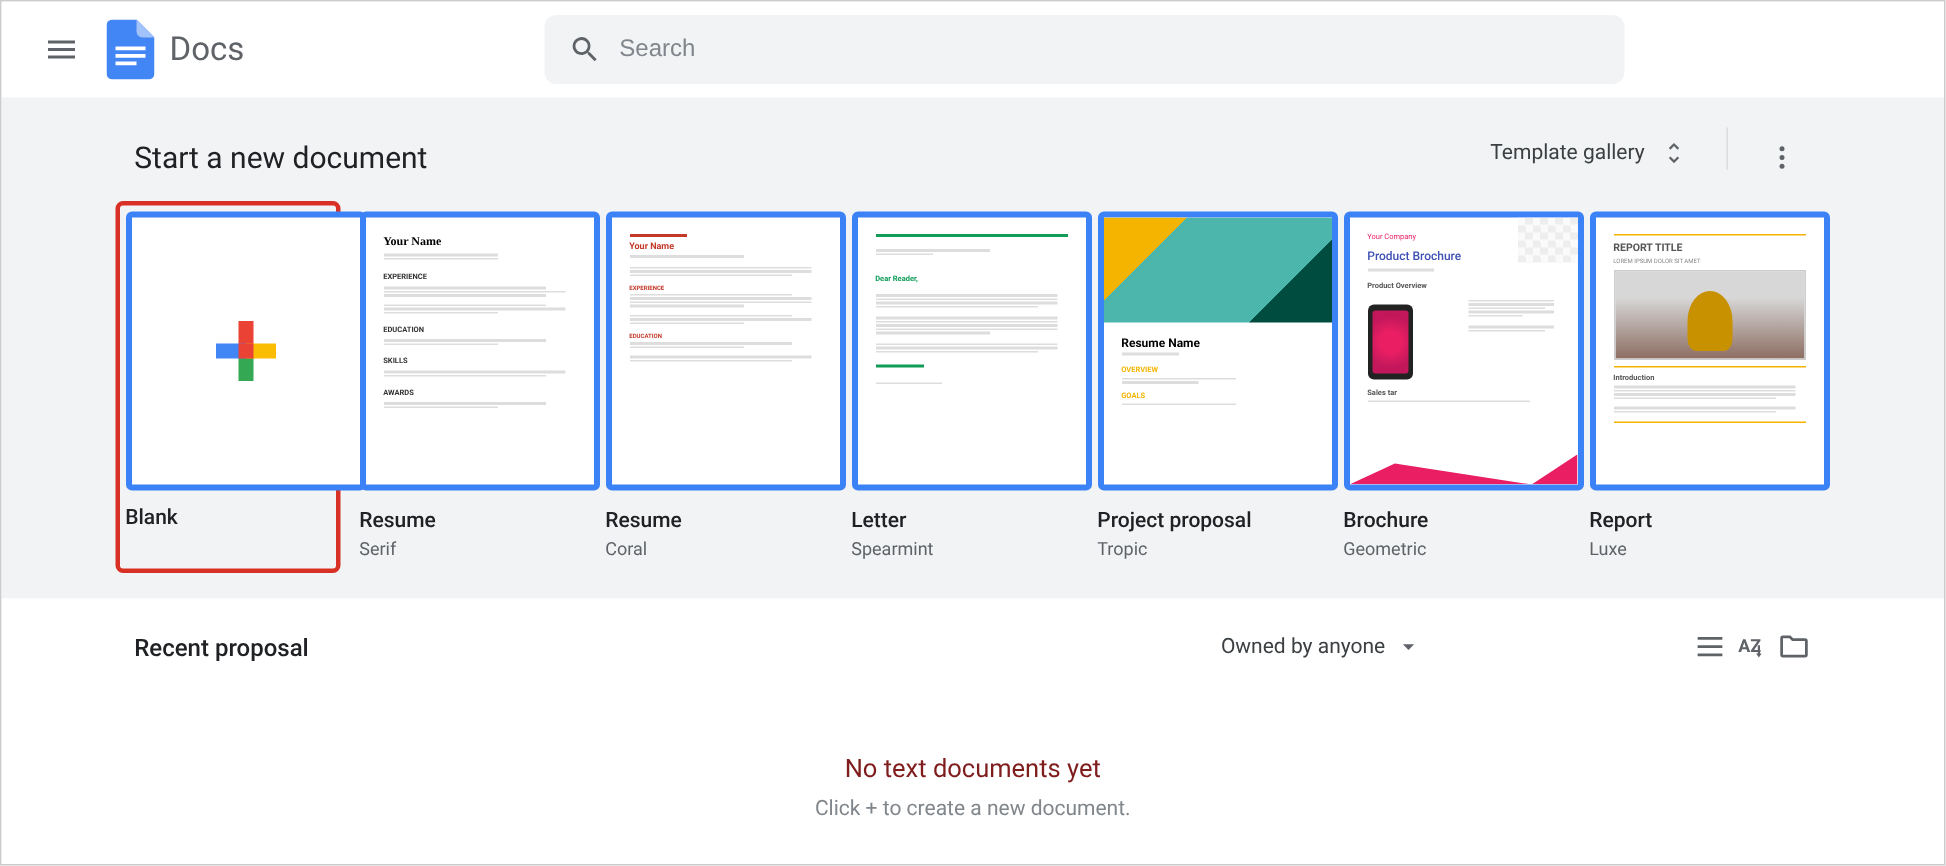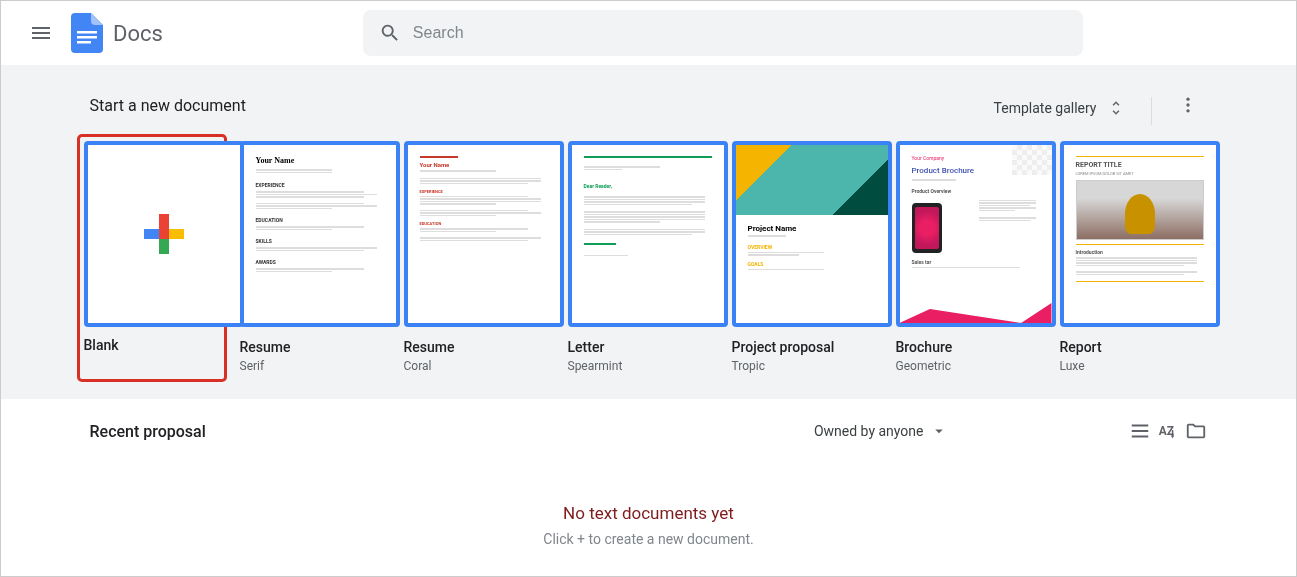--- a/index.html
+++ b/index.html
@@ -11,22 +11,22 @@
 .app-name { font-size: 22px; color: #5f6368; font-weight: 400; }
 .search-wrap { margin-left: 200px; }
 .search { width: 720px; height: 46px; background: #f1f3f4; border-radius: 8px; display: flex; align-items: center; padding: 0 16px; }
 .search svg { margin-right: 12px; }
 .search input { border: none; background: transparent; font-size: 16px; color: #5f6368; outline: none; flex: 1; }
 .search input::placeholder { color: #80868b; }
 
 .template-section { background: #f1f3f4; padding: 20px 0 24px; }
 .template-inner { width: 1130px; margin: 0 auto; }
 .template-header { display: flex; justify-content: space-between; align-items: center; margin-bottom: 16px; padding: 0 6px; }
-.template-title { font-size: 16px; color: #202124; font-weight: 400; }
-.template-actions { display: flex; align-items: flex-end; gap: 8px; }
+.template-title { font-size: 20px; color: #202124; font-weight: 400; }
+.template-actions { display: flex; align-items: flex-start; gap: 8px; }
 .gallery-btn { display: flex; align-items: center; gap: 10px; font-size: 14px; color: #3c4043; cursor: pointer; padding: 8px 10px; border-radius:4px; }
 .divider { width: 1px; height: 28px; background: #dadce0; margin: 0 8px; }
 .more-btn { width: 40px; height: 40px; display: flex; align-items: center; justify-content: center; cursor: pointer; border-radius:50%; }
 
 .templates { display: flex; gap: 20px; }
 .template { width: 144px; cursor: pointer; position: relative; }
 .template-thumb { width: 160px; height: 186px; background: #fff; border: 4px solid #3b82f6; border-radius: 4px; margin-bottom: 10px; overflow: hidden; position: relative; }
 .template.highlighted { outline: 3px solid #d93025; outline-offset: 0; padding: 4px; margin: -4px; border-radius:2px;}
 .template.highlighted .template-thumb { margin-bottom: 8px; }
 .template-label { font-size: 14px; color: #202124; font-weight: 500; line-height: 20px; }
@@ -238,21 +238,21 @@
         </div>
           </div>
         <div class="template-label">Letter</div>
         <div class="template-sublabel">Spearmint</div>
       </div>
 
       <div class="template">
         <div class="template-thumb">
             <div class="doc-preview">
           <div class="proposal-top"></div>
-          <div style="font-size:8px;font-weight:bold;color:#000">Project Name</div>
+          <div style="font-size:8px;font-weight:bold;color:#000">Resume Name</div>
           <div class="line s" style="width:30%"></div>
               <div style="height:6px"></div>
           <div style="font-size:5px;color:#f4b400;font-weight:bold">OVERVIEW</div>
           <div class="line s"></div>
               <div class="line s" style="width:40%"></div>
               <div style="height:4px"></div>
           <div style="font-size:5px;color:#f4b400;font-weight:bold">GOALS</div>
           <div class="line s"></div>
         </div>
           </div>

